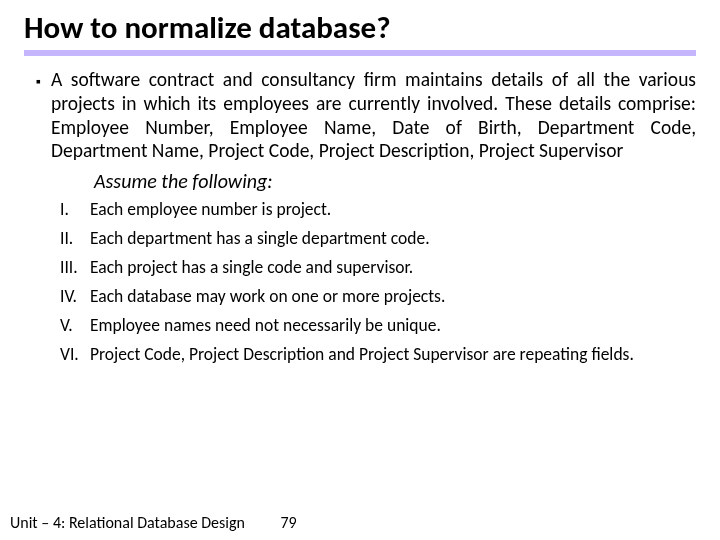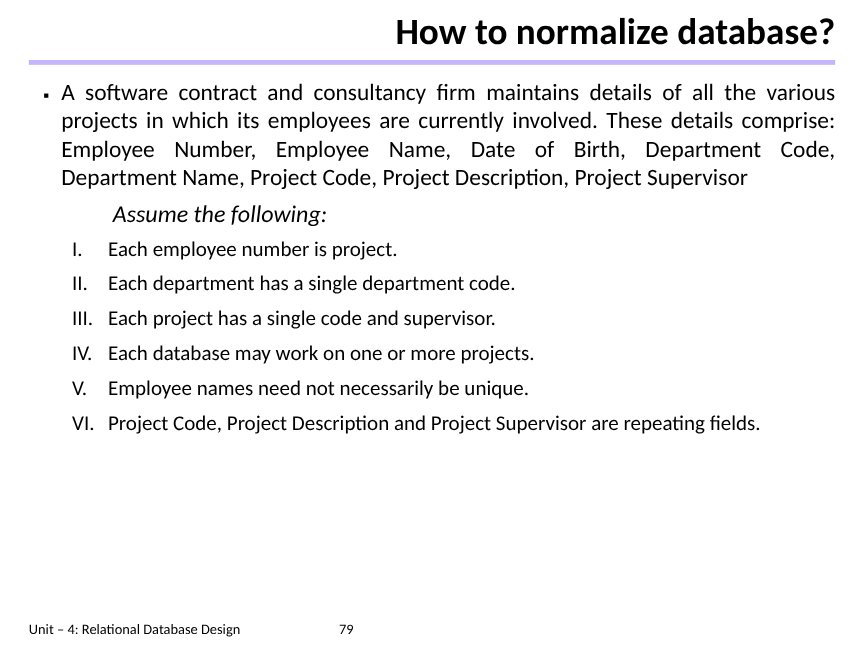--- a/index.html
+++ b/index.html
@@ -11,24 +11,23 @@
     color: #000;
     position: relative;
     overflow: hidden;
   }
   .slide {
     padding: 8px 24px 0 24px;
   }
   .title {
     font-size: 31px;
     font-weight: 700;
-    border-bottom: 4px solid #c4b5fd;
+    border-bottom: 6px solid #c4b5fd;
     padding-bottom: 4px;
     margin-bottom: 12px;
-    text-align: right;
   }
   .main-bullet {
     display: flex;
     align-items: flex-start;
     padding-left: 12px;
     margin-bottom: 6px;
   }
   .bullet-mark {
     font-size: 14px;
     margin-right: 10px;
@@ -64,25 +63,25 @@
     flex-shrink: 0;
   }
   .roman-text {
     flex: 1;
   }
   .footer {
     position: absolute;
     bottom: 8px;
     left: 0;
     width: 577px;
-    padding: 0 24px;
+    padding: 0 10px;
     display: flex;
     justify-content: space-between;
     align-items: center;
-    font-size: 12px;
+    font-size: 16px;
   }
   .footer-center {
     position: absolute;
     left: 50%;
     transform: translateX(-50%);
   }
 </style>
 </head>
 <body>
 

